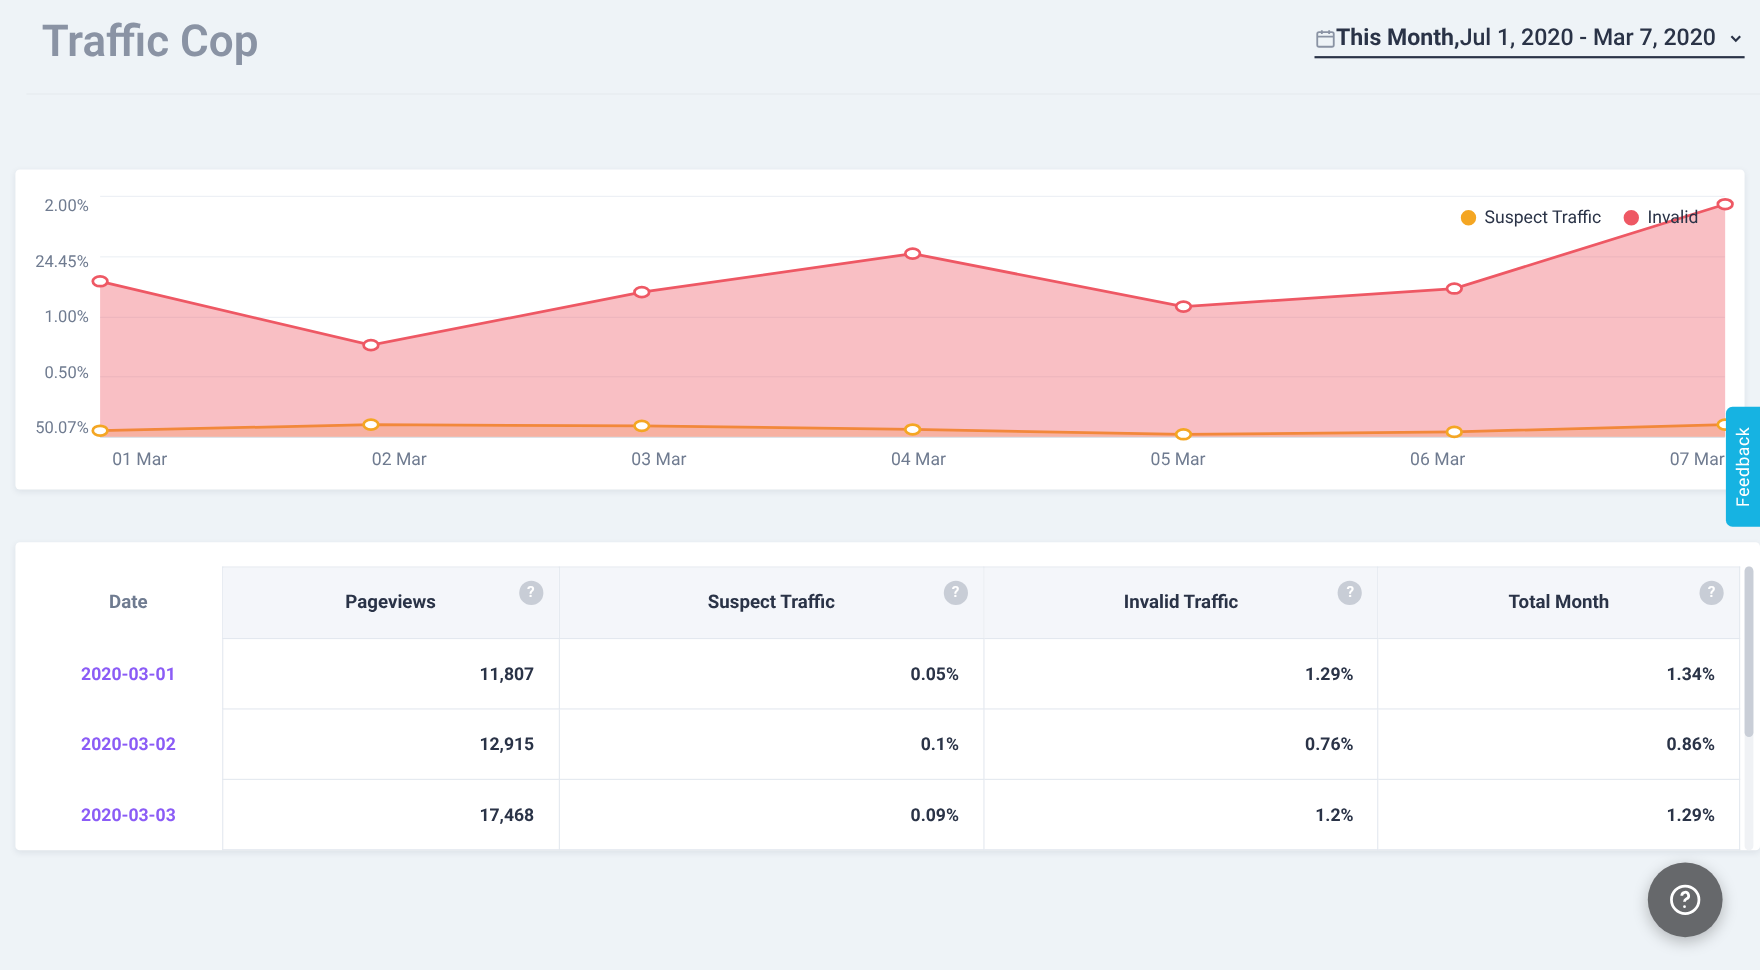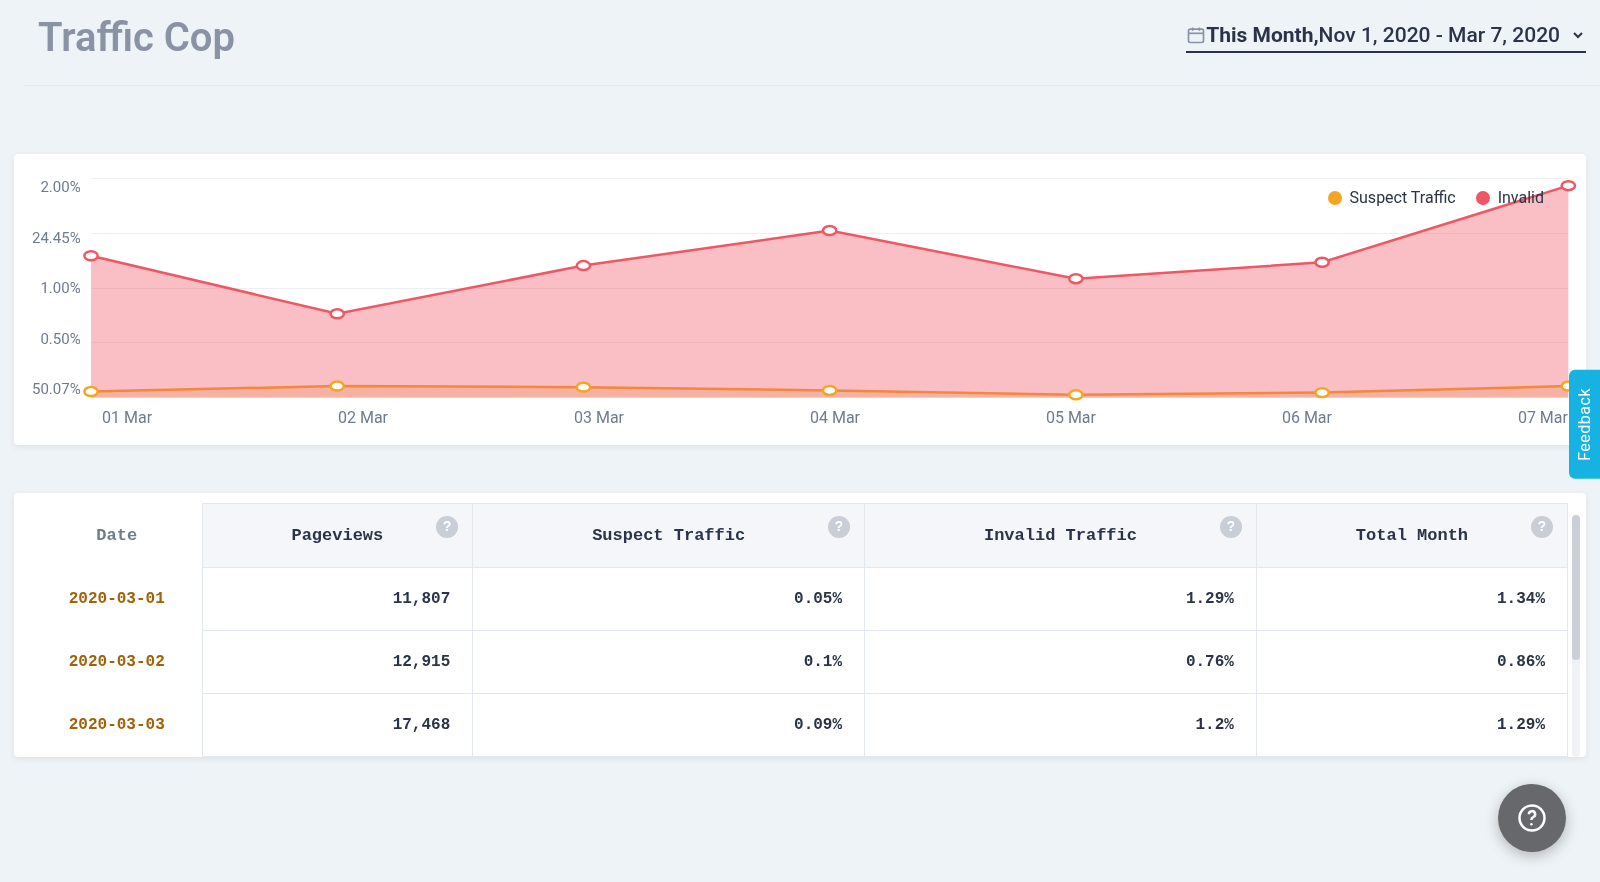--- a/index.html
+++ b/index.html
@@ -110,27 +110,26 @@
   .legend-dot {
     width: 14px; height: 14px; border-radius: 50%;
     border: 3px solid;
     display:inline-block;
   }
   .legend-dot.orange { border-color: var(--orange); background: #fff; box-shadow: inset 0 0 0 3px var(--orange); background:var(--orange);}
   .legend-dot.red { border-color: var(--red); background: var(--red); }
 
   
   .table-card {
-    margin: 48px 14px 0 14px;
+    margin: 48px 0 0 14px;
     background: var(--card-bg);
     border-radius: 4px;
     box-shadow: 0 2px 6px rgba(30,40,60,0.08);
-    padding: 10px 18px 0 18px;
-    position: relative;
-    font-family: Liberation Mono, monospace;
+    padding: 22px 18px 0 18px;
+    position: relative;
   }
   .tbl {
     width: 100%;
     border-collapse: collapse;
   }
   .tbl th {
     background: #f4f6fa;
     color: #2a3347;
     font-weight: 700;
     font-size: 17px;
@@ -150,21 +149,21 @@
     border: 1px solid var(--border-light);
     padding: 22px 22px;
     font-size: 16px;
     text-align: right;
     font-weight: 700;
     color: #2a3347;
   }
   .tbl td.date-cell {
     border: none;
     text-align: center;
-    color: #a16207;
+    color: #8b5cf6;
     font-weight: 700;
   }
   .help-badge {
     position: absolute;
     top: 12px;
     right: 14px;
     width: 22px; height: 22px;
     border-radius: 50%;
     background: #c8cdd6;
     color: #fff;
@@ -232,21 +231,21 @@
 <div class="header">
   <h1 class="page-title">Traffic Cop</h1>
   <div class="date-picker">
     <svg class="cal-icon" viewBox="0 0 24 24" fill="none" stroke="currentColor" stroke-width="2">
       <rect x="3" y="5" width="18" height="16" rx="2"></rect>
       <line x1="3" y1="10" x2="21" y2="10"></line>
       <line x1="8" y1="3" x2="8" y2="7"></line>
       <line x1="16" y1="3" x2="16" y2="7"></line>
     </svg>
     <span class="date-label">This Month,</span>
-    <span class="date-range">Nov 1, 2020 - Mar 7, 2020</span>
+    <span class="date-range">Jul 1, 2020 - Mar 7, 2020</span>
     <svg class="chev-icon" viewBox="0 0 24 24" fill="none" stroke="currentColor" stroke-width="3">
       <polyline points="6 9 12 15 18 9"></polyline>
     </svg>
   </div>
 </div>
 
 <div class="chart-card">
   <div class="legend">
     <div class="legend-item">
       <span class="legend-dot orange"></span>

